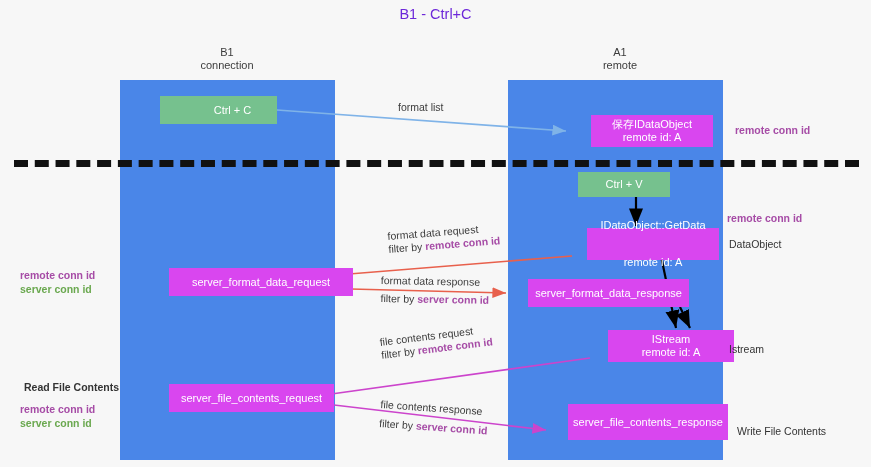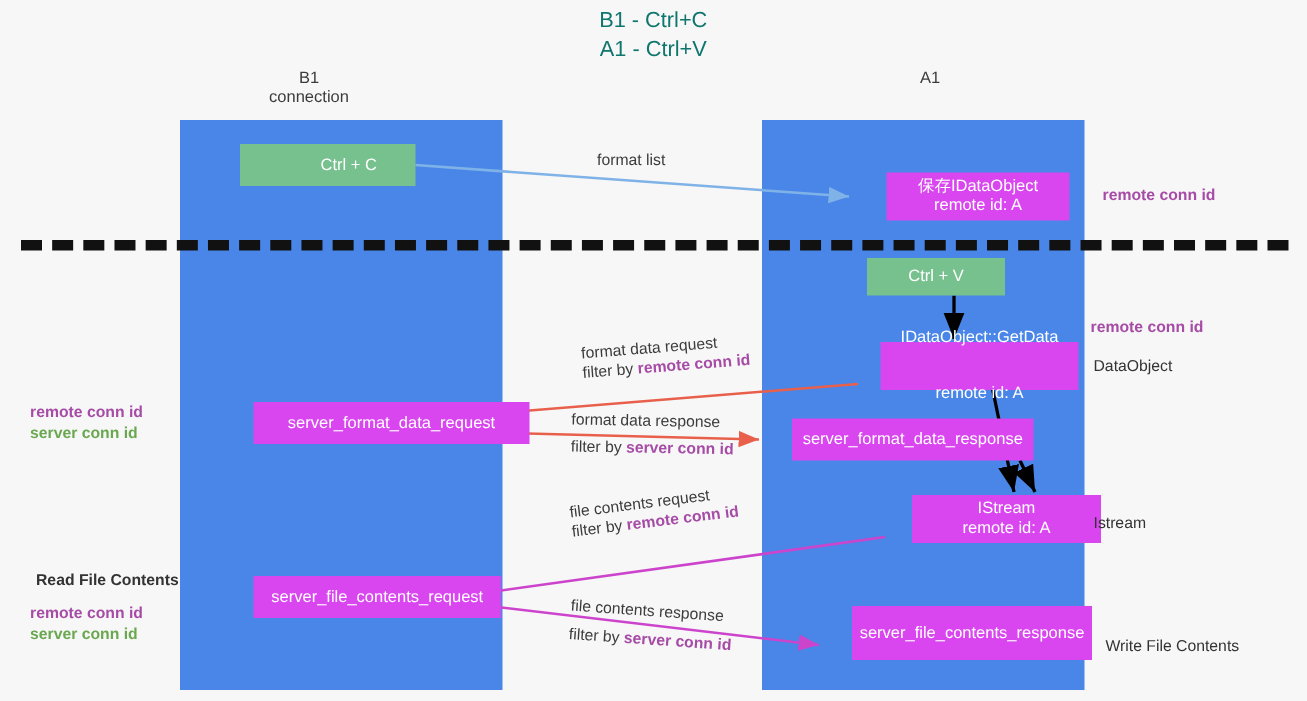--- a/index.html
+++ b/index.html
@@ -1,21 +1,21 @@
 <!DOCTYPE html>
 <html><head>
 <meta charset="utf-8">
 <style>
   html,body{margin:0;padding:0;background:#f7f7f7;}
   body{width:871px;height:467px;position:relative;overflow:hidden;
        font-family:"Liberation Sans","DejaVu Sans",sans-serif;color:#333;}
   .stage{position:absolute;left:0;top:0;width:871px;height:467px;}
   .abs{position:absolute;}
 
-  .title{left:0;top:5px;width:871px;text-align:center;font-size:14.5px;color:#0f766e;line-height:19px;}
+  .title{left:0;top:5px;width:871px;text-align:center;font-size:14.5px;color:#6d28d9;line-height:19px;}
 
   .lane{background:#4a86e8;}
   .lane-hd{text-align:center;font-size:11px;color:#3c3c3c;line-height:13px;}
 
   .node{box-sizing:border-box;display:flex;align-items:center;justify-content:center;
         text-align:center;color:#fff;font-size:11px;line-height:13px;padding:2px 4px;}
   .green{background:#76c18e;}
   .orange{background:#d946ef;margin-left:17px;}
 
   .lbl{font-size:10.5px;color:#3c3c3c;line-height:13px;white-space:nowrap;}
@@ -27,29 +27,29 @@
   .rot{transform-origin:left top;}
   svg{position:absolute;left:0;top:0;width:871px;height:467px;overflow:visible;pointer-events:none;}
 </style>
 </head>
 <body>
 
 <div class="stage">
 
   <div class="abs title">
     <div>B1 - Ctrl+C</div>
-    <div>A1 - Ctrl+V</div>
   </div>
 
-  <div class="abs lane-hd" style="left:131px;top:46px;width:150px;">
+  <div class="abs lane-hd" style="left:152px;top:46px;width:150px;">
     <div>B1</div>
     <div>connection</div>
   </div>
   <div class="abs lane-hd" style="left:545px;top:46px;width:150px;">
     <div>A1</div>
+    <div>remote</div>
   </div>
 
   <div class="abs lane" style="left:120px;top:80px;width:215px;height:380px;"></div>
   <div class="abs lane" style="left:508px;top:80px;width:215px;height:380px;"></div>
 
   <svg viewBox="0 0 871 467">
     <defs>
       <marker id="ah-blue" markerWidth="9" markerHeight="9" refX="8" refY="3.2" orient="auto">
         <path d="M0,0 L8,3.2 L0,6.4 z" fill="#7fb3e8"></path>
       </marker>

